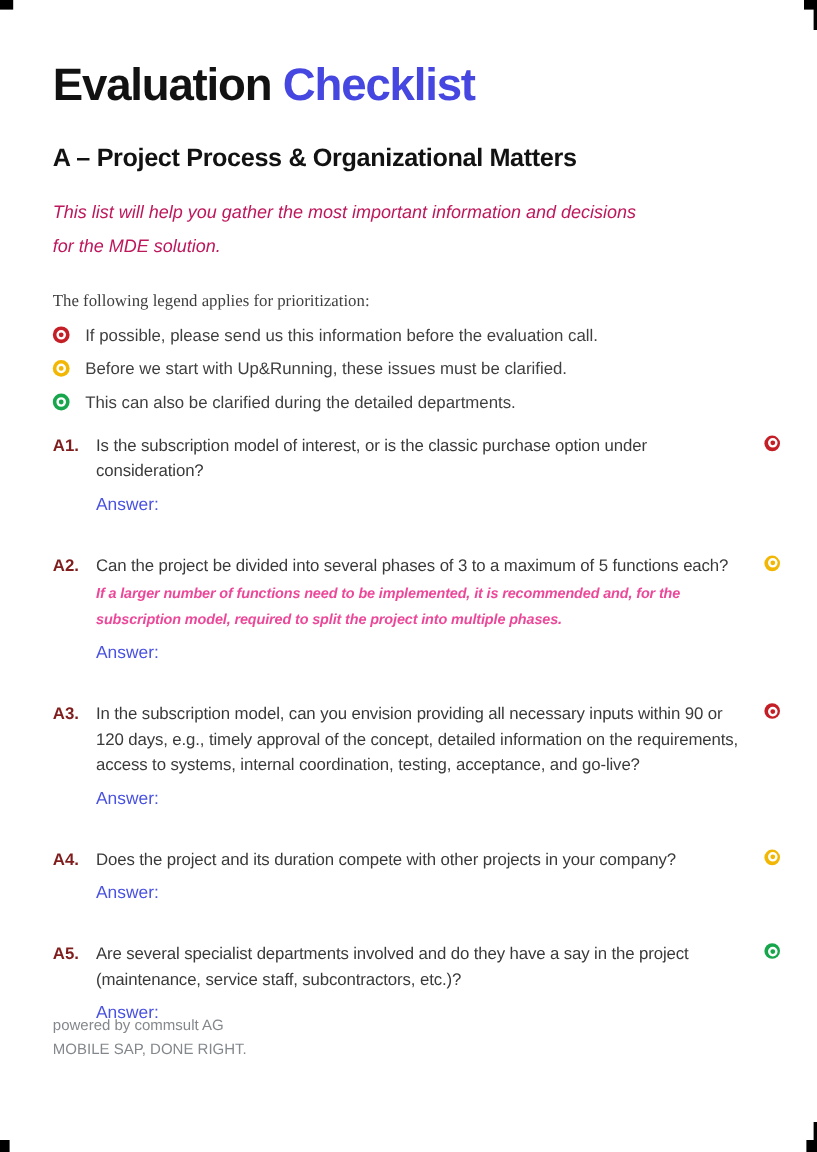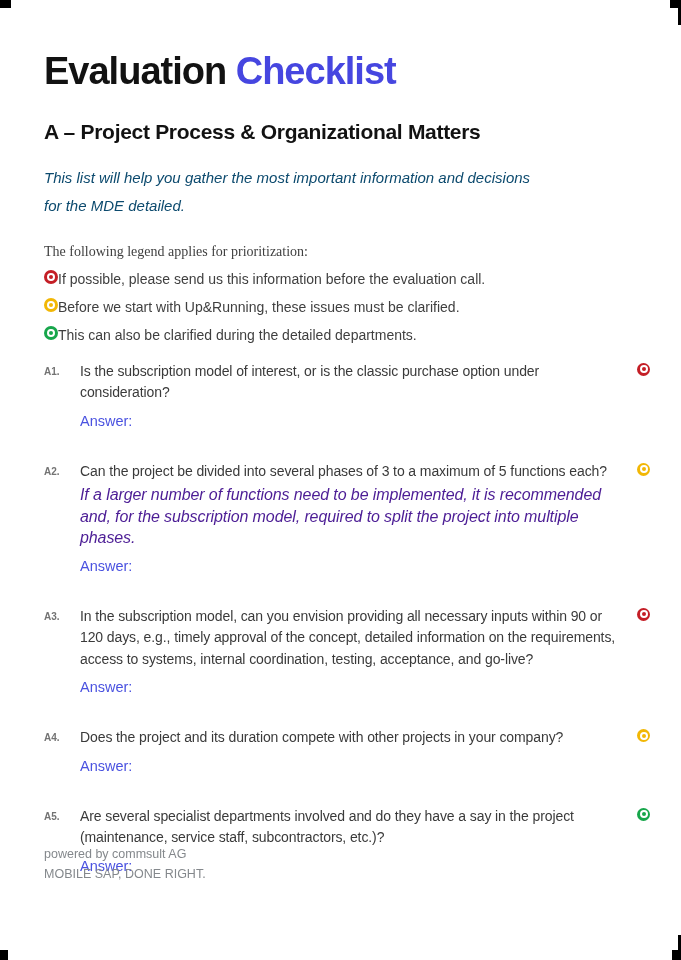--- a/index.html
+++ b/index.html
@@ -38,33 +38,34 @@
     font-weight: 700;
     letter-spacing: -0.3px;
     color: #121212;
   }
 
   .intro {
     margin-top: 20px;
     font-style: italic;
     font-size: 15px;
     line-height: 28px;
-    color: #0c4a6e;
+    color: #be185d;
   }
 
   .legend-heading {
     margin-top: 24px;
     font-size: 14px;
     color: #3f3f3f;
     font-family: Liberation Serif, serif;
   }
   .legend { margin-top: 10px; }
   .legend-item {
     display: flex;
-    align-items: flex-start;
+    align-items: center;
+    gap: 13px;
     margin-bottom: 9px;
     font-size: 14px;
     color: #3f3f3f;
     line-height: 19px;
   }
 
   .prio {
     display: inline-block;
     width: 14px; height: 14px;
     border-radius: 50%;
@@ -83,39 +84,40 @@
   .prio[data-color="green"]  { background: #17a64b; }
 
   .questions { margin-top: 16px; }
   .question {
     display: flex;
     align-items: flex-start;
     margin-bottom: 30px;
   }
   .q-id {
     flex: 0 0 36px;
-    font-size: 10px;
+    font-size: 14px;
     font-weight: 600;
-    color: #737373;
+    color: #7f1d1d;
     line-height: 21.5px;
   }
   .q-body { flex: 1 1 auto; max-width: 548px; }
   .q-text {
     font-size: 14px;
     letter-spacing: -0.1px;
     line-height: 21.5px;
     color: #3a3a3a;
   }
   .q-note {
-    font-size: 16px;
+    font-size: 12px;
     font-style: italic;
     letter-spacing: -0.1px;
     line-height: 21.5px;
-    color: #4c1d95;
+    color: #ec4899;
     margin-top: 2px;
+    font-weight: bold;
   }
   .q-answer {
     margin-top: 7px;
     font-size: 14.5px;
     color: #4a52e0;
     line-height: 20px;
   }
   .q-prio {
     flex: 0 0 22px;
     display: flex;
@@ -177,21 +179,21 @@
 <div class="mark mark-bl"></div>
 <div class="mark mark-br"></div>
 <div class="mark mark-br-strip"></div>
 
 <div class="page">
 
   <h1><span>Evaluation </span><span class="accent">Checklist</span></h1>
 
   <h2>A – Project Process &amp; Organizational Matters</h2>
 
-  <p class="intro"><span>This list will help you gather the most important information and decisions</span><br><span>for the MDE detailed.</span></p>
+  <p class="intro"><span>This list will help you gather the most important information and decisions</span><br><span>for the MDE solution.</span></p>
 
   <p class="legend-heading">The following legend applies for prioritization:</p>
 
   <div class="legend">
     <div class="legend-item">
       <span class="prio" data-color="red"></span>
       <span>If possible, please send us this information before the evaluation call.</span>
     </div>
     <div class="legend-item">
       <span class="prio" data-color="yellow"></span>

